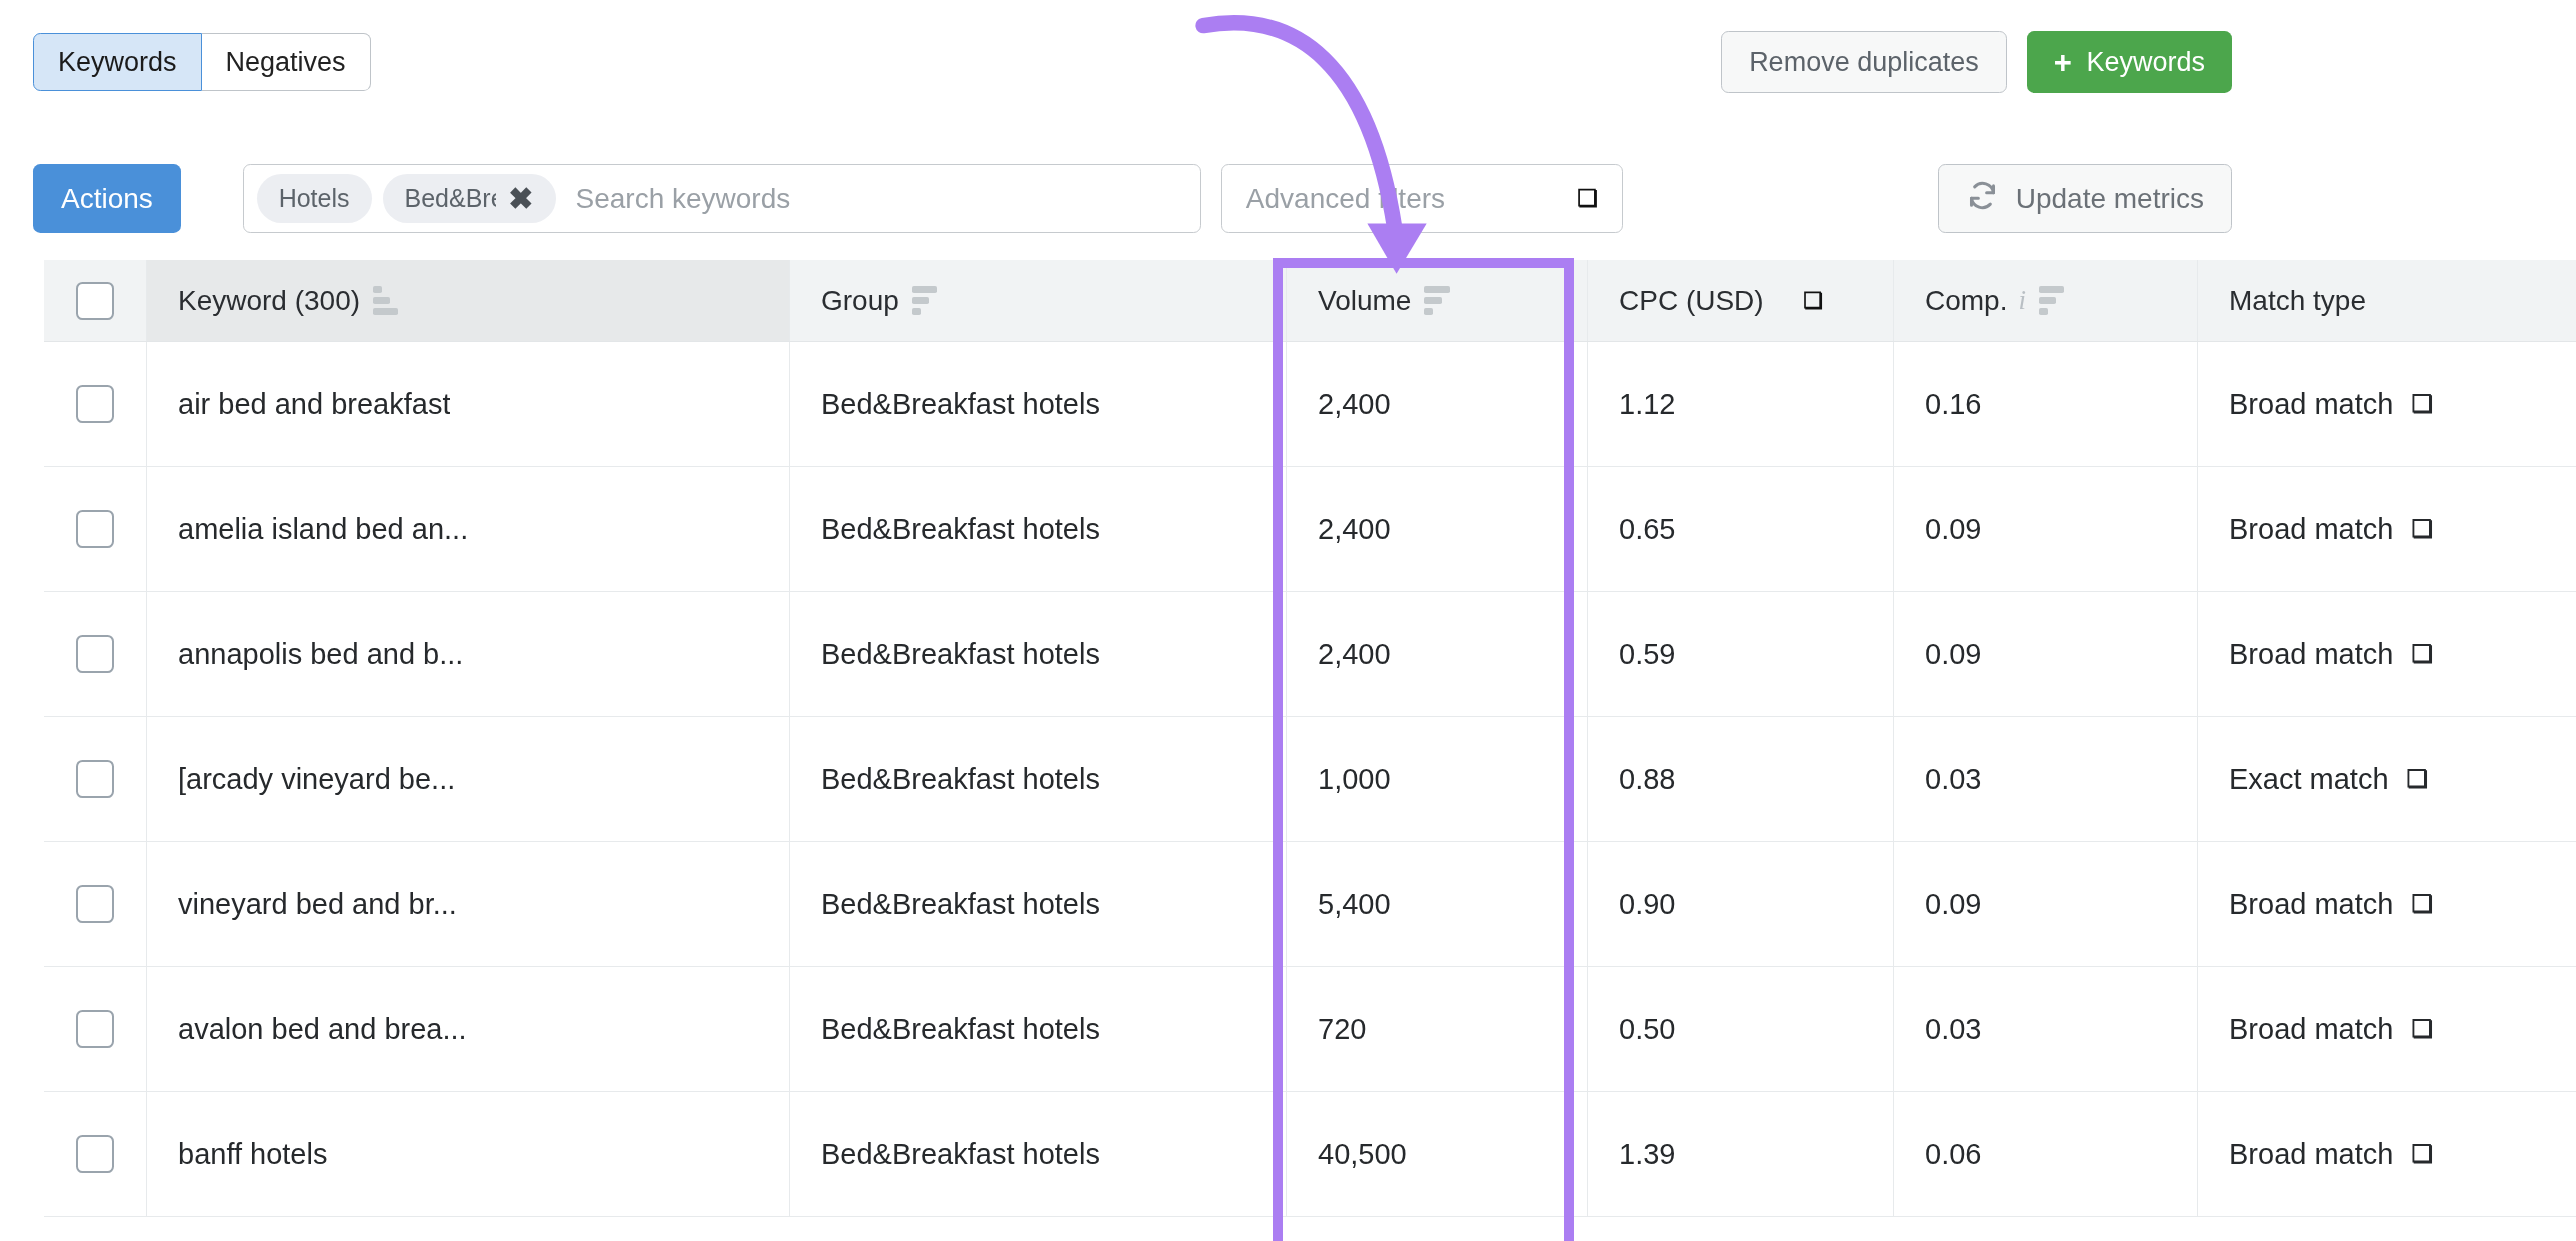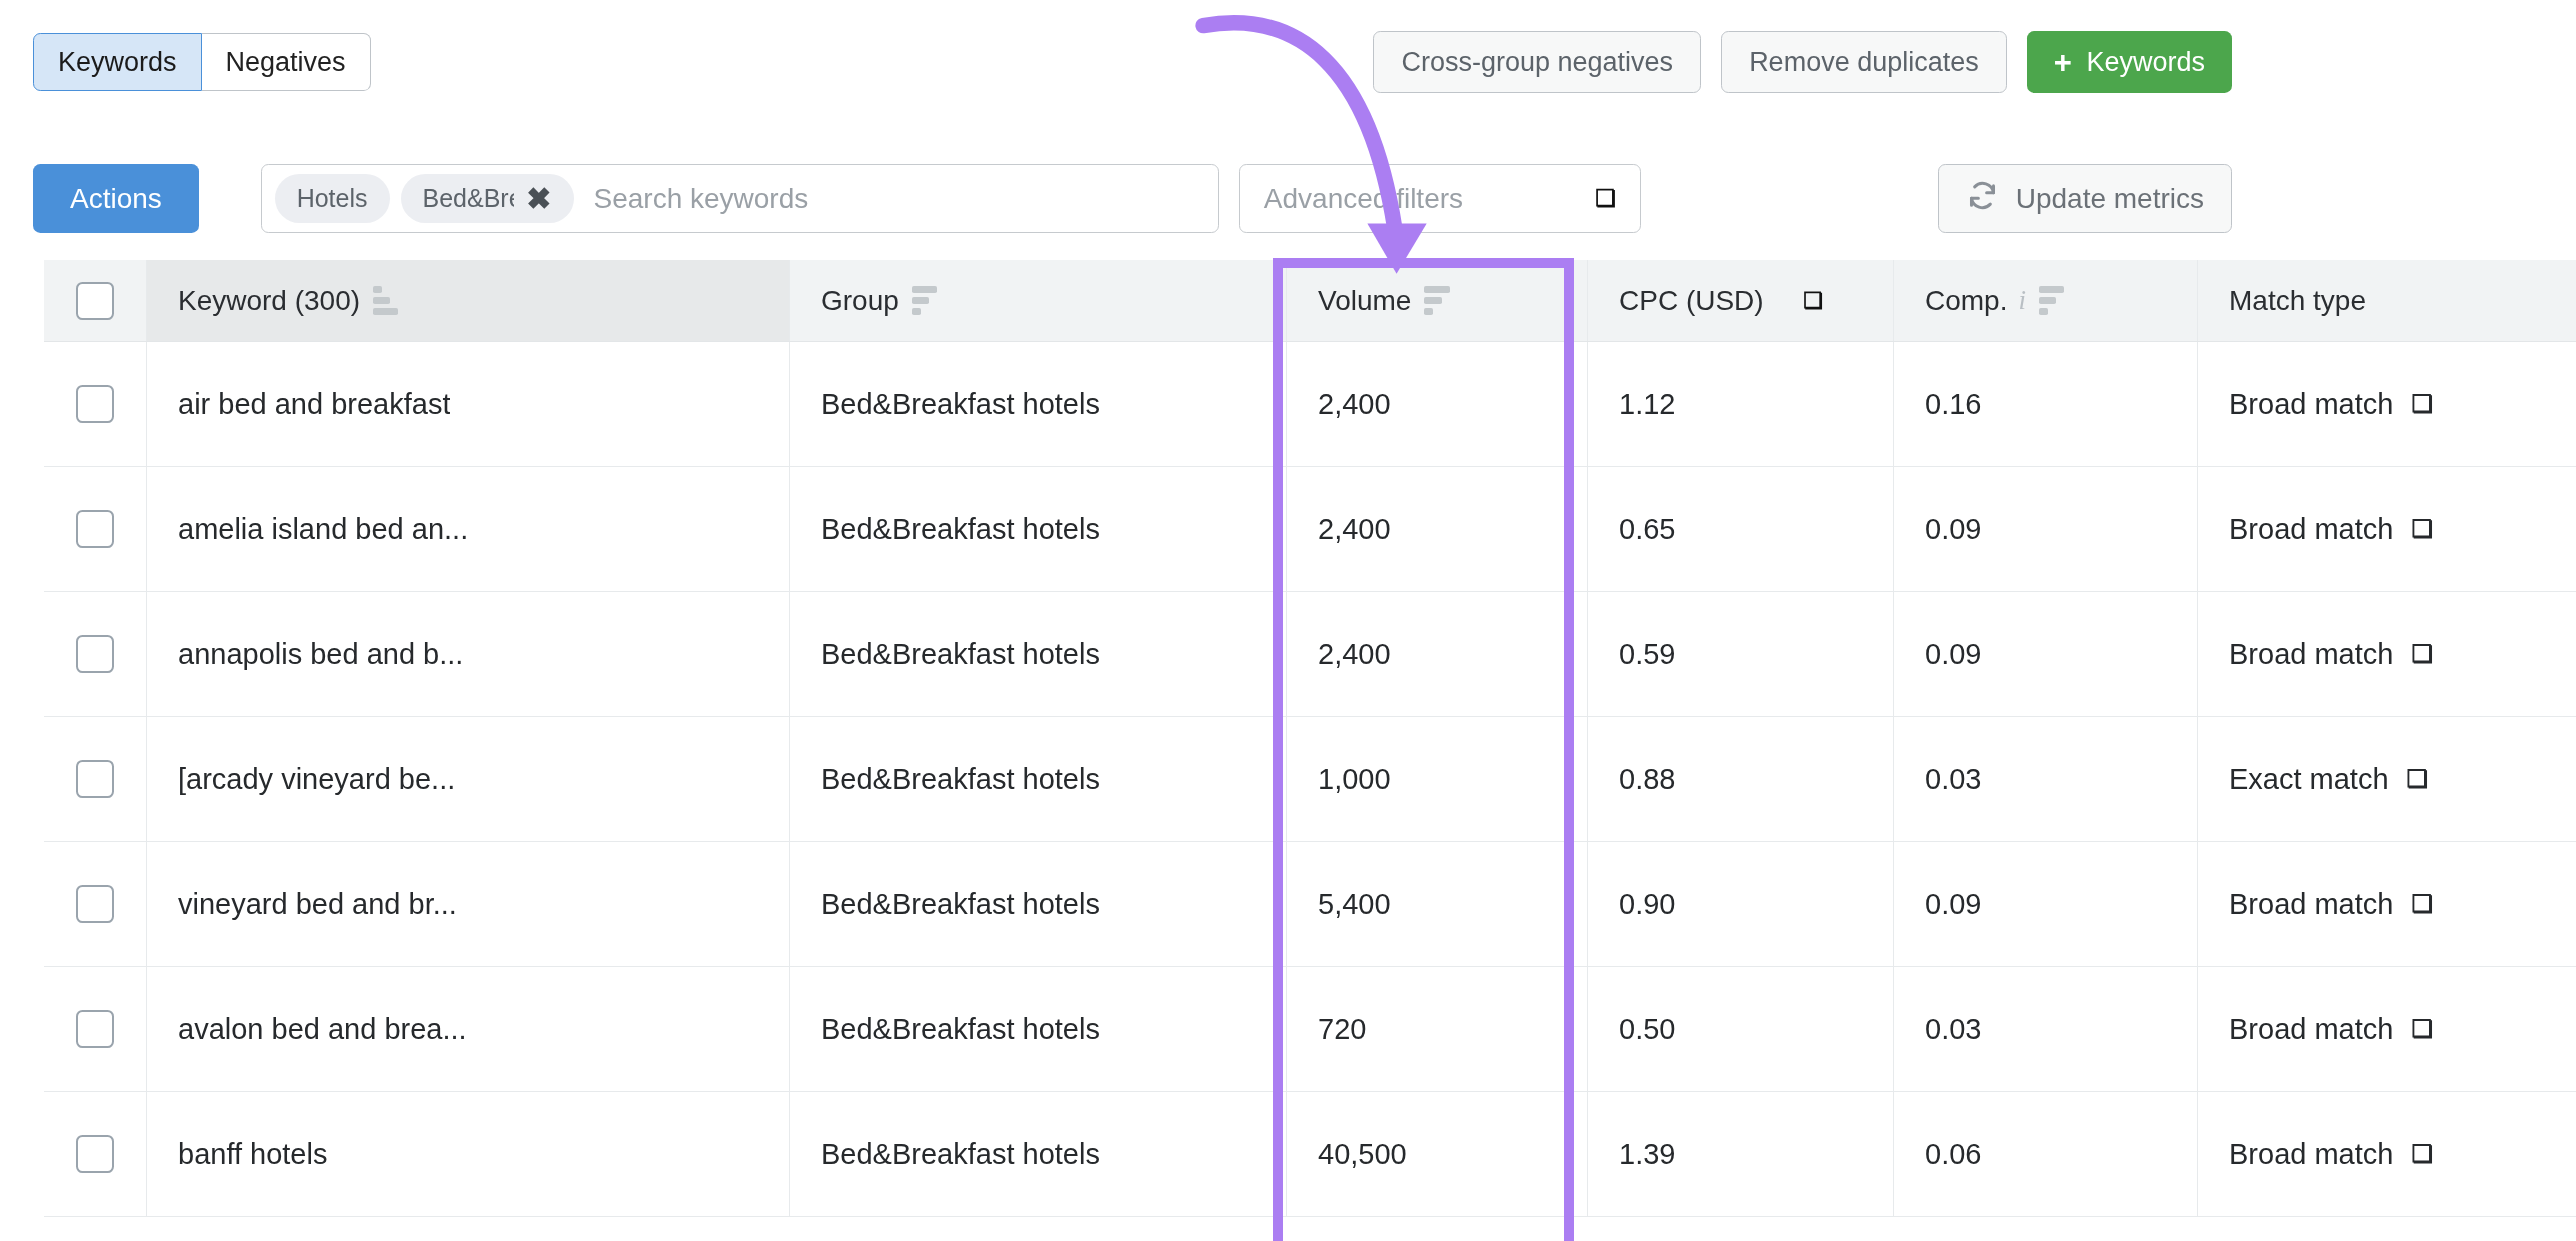--- a/index.html
+++ b/index.html
@@ -43,21 +43,21 @@
     display: flex; align-items: center; gap: 14.6px; justify-content: center;
     font-size: 27px; color: #ffffff; font-weight: 400;
     background: #4ca64c; border: none; border-radius: 7.3px;
     cursor: pointer; white-space: nowrap;
   }
   .plus { font-size: 31px; line-height: 1; font-weight: 700; }
 
   
   .toolbar { position: absolute; left: 33px; top: 164px; display: flex; align-items: center; gap: 20px; }
   .btn-actions {
-    height: 69px; padding: 0 37px;
+    height: 69px; padding: 0 28px;
     display: flex; align-items: center; justify-content: center;
     font-size: 28px; color: #ffffff;
     background: #4a90d9; border: none; border-radius: 7.3px; cursor: pointer;
   }
   .searchbox {
     width: 958px; height: 69px;
     border: 1.8px solid #c6cace; border-radius: 7.3px; background: #ffffff;
     display: flex; align-items: center; padding: 0 12.8px; gap: 11px; margin-left: 42px;
   }
   .chip {
@@ -140,23 +140,20 @@
     <div class="seg-btn active">
       <span>Keywords</span>
     </div>
     <div class="seg-btn">
       <span>Negatives</span>
     </div>
   </div>
 
   <div class="topright">
     <div class="btn-ghost">
-      <span>Cross-group negatives</span>
-    </div>
-    <div class="btn-ghost">
       <span>Remove duplicates</span>
     </div>
     <div class="btn-green">
       <span class="plus">+</span>
       <span>Keywords</span>
     </div>
   </div>
 
   <div class="toolbar">
     <div class="btn-actions">

